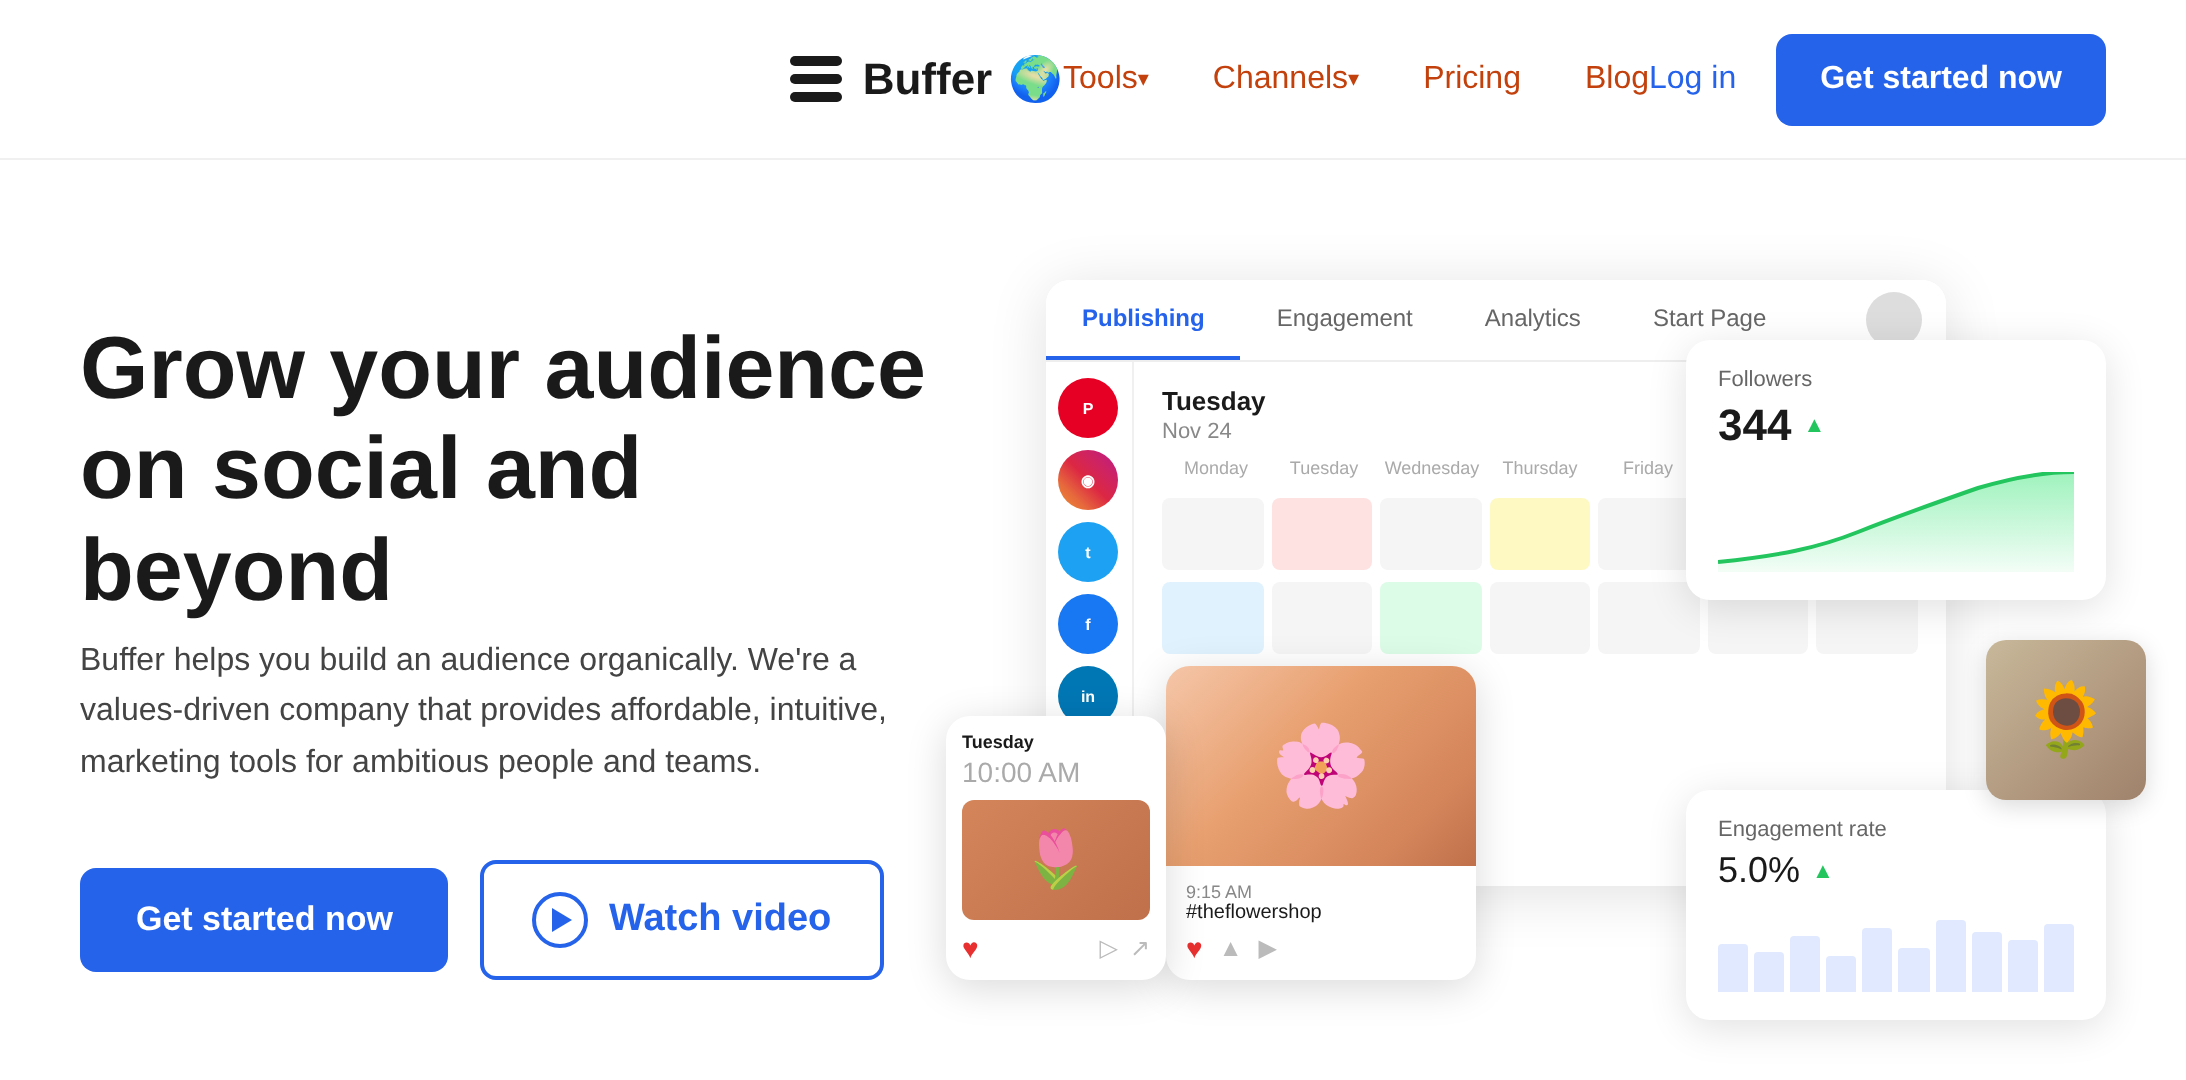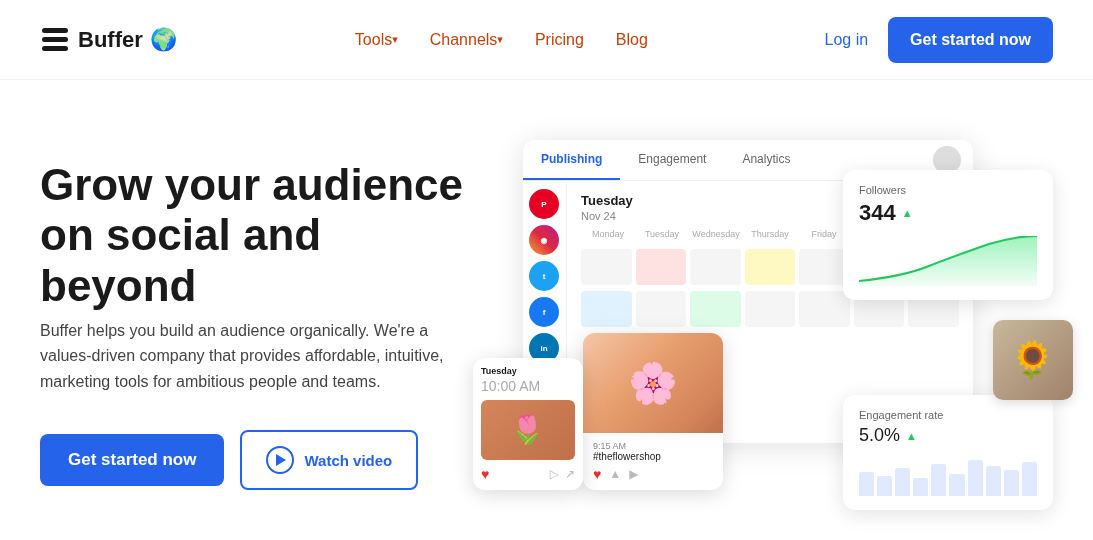--- a/index.html
+++ b/index.html
@@ -1,20 +1,20 @@
 <!DOCTYPE html>
 <html><head>
   <meta charset="utf-8">
   <style>
     * { box-sizing: border-box; margin: 0; padding: 0; }
     body { font-family: -apple-system, BlinkMacSystemFont, 'Segoe UI', sans-serif; background: #fff; color: #1a1a1a; overflow-x: hidden; }
 
     
     nav {
-      display: flex; align-items: center; justify-content: space-between;
+      display: flex; align-items: center; justify-content: flex-end;
       padding: 0 40px; height: 80px; border-bottom: 1px solid #f0f0f0;
     }
     .nav-logo { display: flex; align-items: center; gap: 8px; font-size: 22px; font-weight: 700; text-decoration: none; color: #1a1a1a; }
     .nav-logo-icon { width: 30px; height: 24px; }
     .nav-links { display: flex; align-items: center; gap: 32px; }
     .nav-link { font-size: 16px; color: #c2410c; text-decoration: none; background: none; border: none; cursor: pointer; display: flex; align-items: center; gap: 0; }
     .nav-link-chevron { font-size: 11px; }
     .nav-right { display: flex; align-items: center; gap: 20px; }
     .nav-login { font-size: 16px; color: #2563eb; text-decoration: none; font-weight: 500; }
     .nav-cta { background: #2563eb; color: #fff; border: none; border-radius: 8px; padding: 14px 22px; font-size: 16px; font-weight: 600; cursor: pointer; }
@@ -22,21 +22,21 @@
     
     .hero {
       display: flex; align-items: center; justify-content: space-between;
       padding: 60px 40px 40px 40px; max-width: 1093px; margin: 0 auto;
     }
     .hero-left { max-width: 440px; }
     .hero-title { font-size: 44px; font-weight: 800; line-height: 1.15; margin-bottom: 6px; }
     .hero-desc { font-size: 16px; color: #444; line-height: 1.6; margin-bottom: 36px; }
     .hero-buttons { display: flex; align-items: center; gap: 16px; }
     .btn-primary { background: #2563eb; color: #fff; border: none; border-radius: 8px; padding: 16px 28px; font-size: 17px; font-weight: 600; cursor: pointer; }
-    .btn-secondary { background: #fff; color: #2563eb; border: 2px solid #2563eb; border-radius: 8px; padding: 14px 24px; font-size: 15px; font-weight: 600; cursor: pointer; display: flex; align-items: center; gap: 10px; }
+    .btn-secondary { background: #fff; color: #2563eb; border: 2px solid #2563eb; border-radius: 8px; padding: 14px 24px; font-size: 19px; font-weight: 600; cursor: pointer; display: flex; align-items: center; gap: 10px; }
     .play-circle { width: 28px; height: 28px; border-radius: 50%; border: 2px solid #2563eb; display: flex; align-items: center; justify-content: center; }
     .play-triangle { width: 0; height: 0; border-top: 6px solid transparent; border-bottom: 6px solid transparent; border-left: 10px solid #2563eb; margin-left: 2px; }
 
     
     .hero-right { position: relative; width: 530px; height: 370px; flex-shrink: 0; }
 
     
     .dashboard-card {
       position: absolute; top: 0; left: 0; width: 450px; background: #fff;
       border-radius: 12px; box-shadow: 0 4px 30px rgba(0,0,0,0.12); overflow: hidden;
@@ -185,20 +185,21 @@
     </div>
   </div>
 
   <div class="hero-right">
 
     <div class="dashboard-card">
       <div class="dashboard-tabs">
         <div class="dash-tab active">Publishing</div>
         <div class="dash-tab">Engagement</div>
         <div class="dash-tab">Analytics</div>
+        <div class="dash-tab">Start Page</div>
         <div class="dash-avatar"></div>
       </div>
       <div class="dashboard-body">
 
         <div class="dash-sidebar">
           <div class="dash-avatar-small pinterest">
             <span class="social-icon-text">P</span>
           </div>
           <div class="dash-avatar-small instagram">
             <span class="social-icon-text">◉</span>
@@ -247,21 +248,21 @@
             <div class="cal-post has-img" style="background:#dcfce7;"></div>
             <div class="cal-post"></div>
             <div class="cal-post"></div>
             <div class="cal-post"></div>
             <div class="cal-post"></div>
           </div>
         </div>
       </div>
     </div>
 
-    <div class="post-card" style="position:absolute; bottom:20px; left:60px; width:140px;">
+    <div class="post-card" style="position:absolute; bottom:20px; left:60px; width:155px;">
       <div class="post-card-img">
         <div class="flower-img"></div>
       </div>
       <div class="post-card-footer">
         <div class="post-time">9:15 AM</div>
         <div class="post-hashtag">#theflowershop</div>
         <div style="display:flex;gap:8px;margin-top:4px;align-items:center;">
           <span style="color:#e83030;font-size:14px;">♥</span>
           <span style="color:#bbb;font-size:12px;">▲</span>
           <span style="color:#bbb;font-size:12px;">▶</span>

